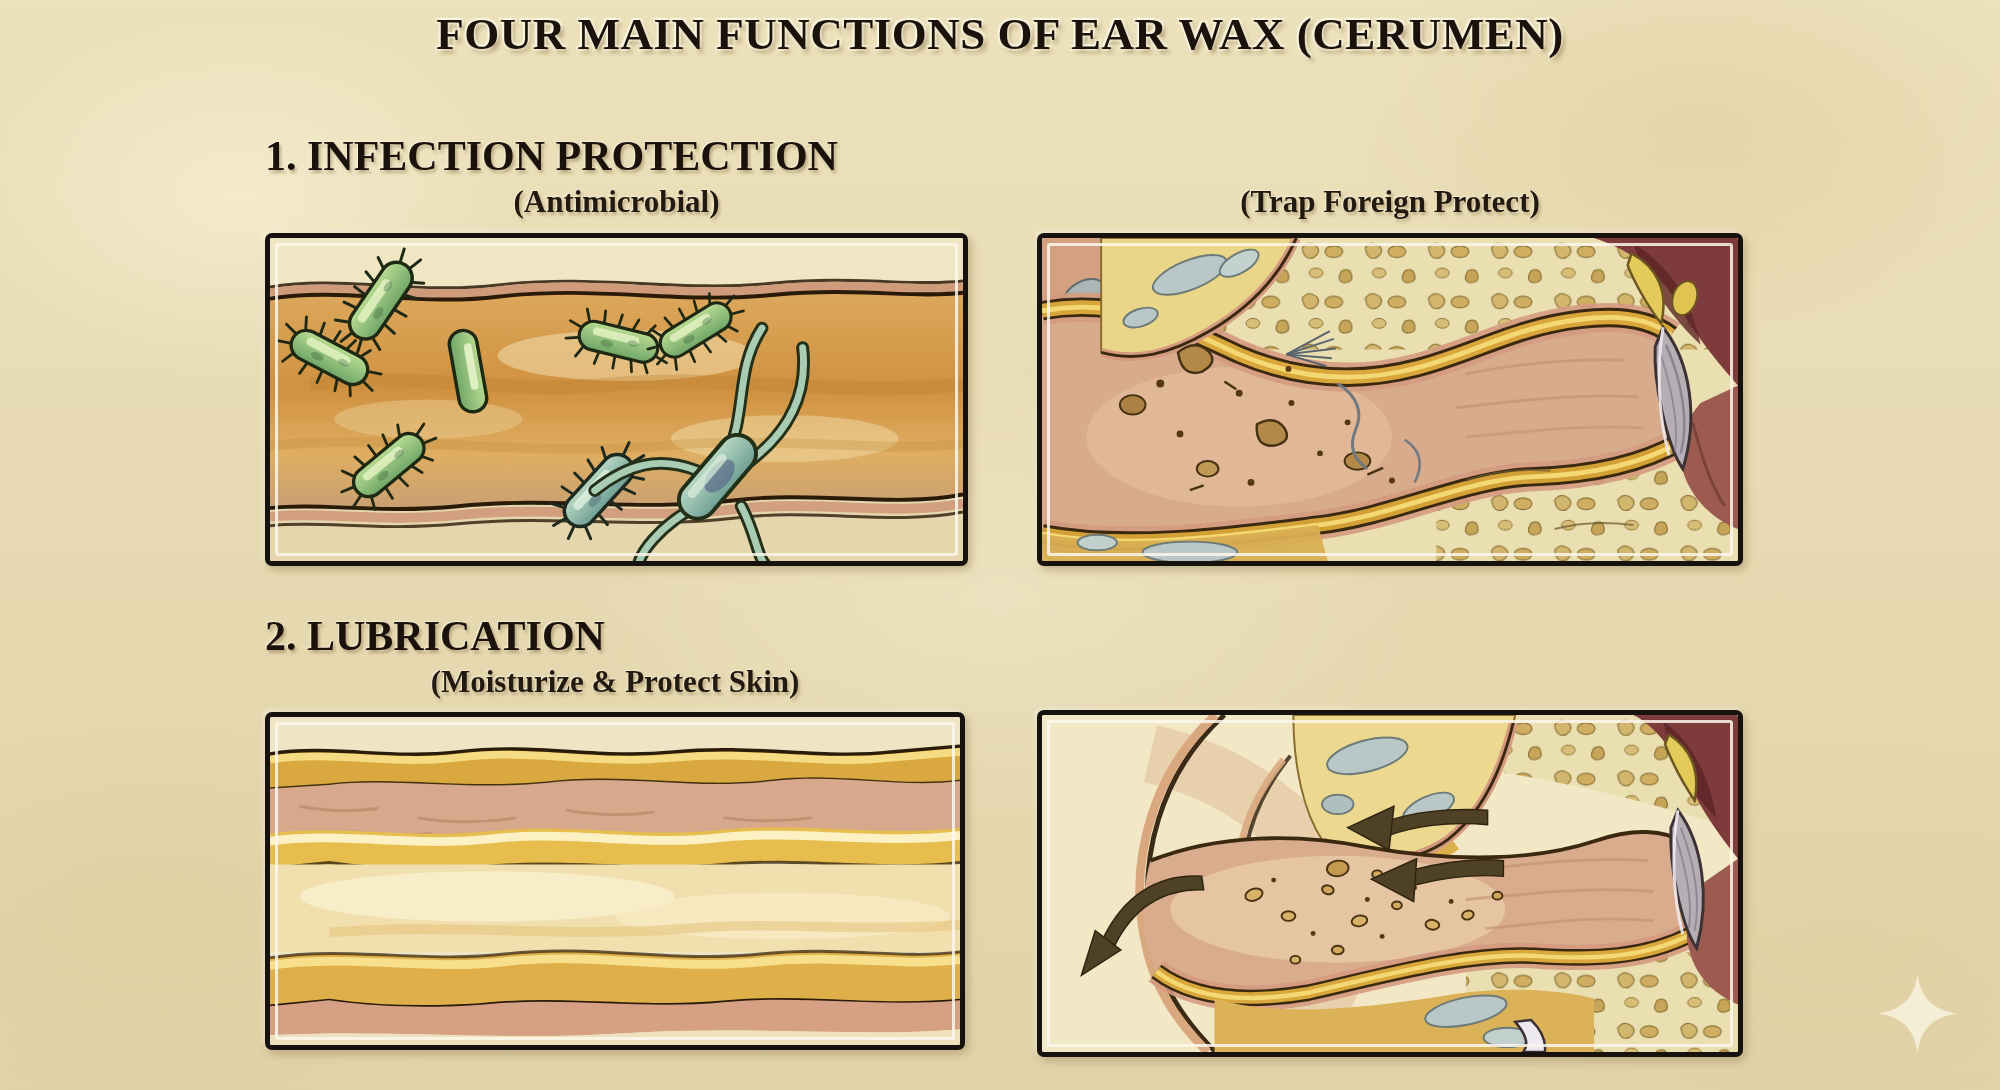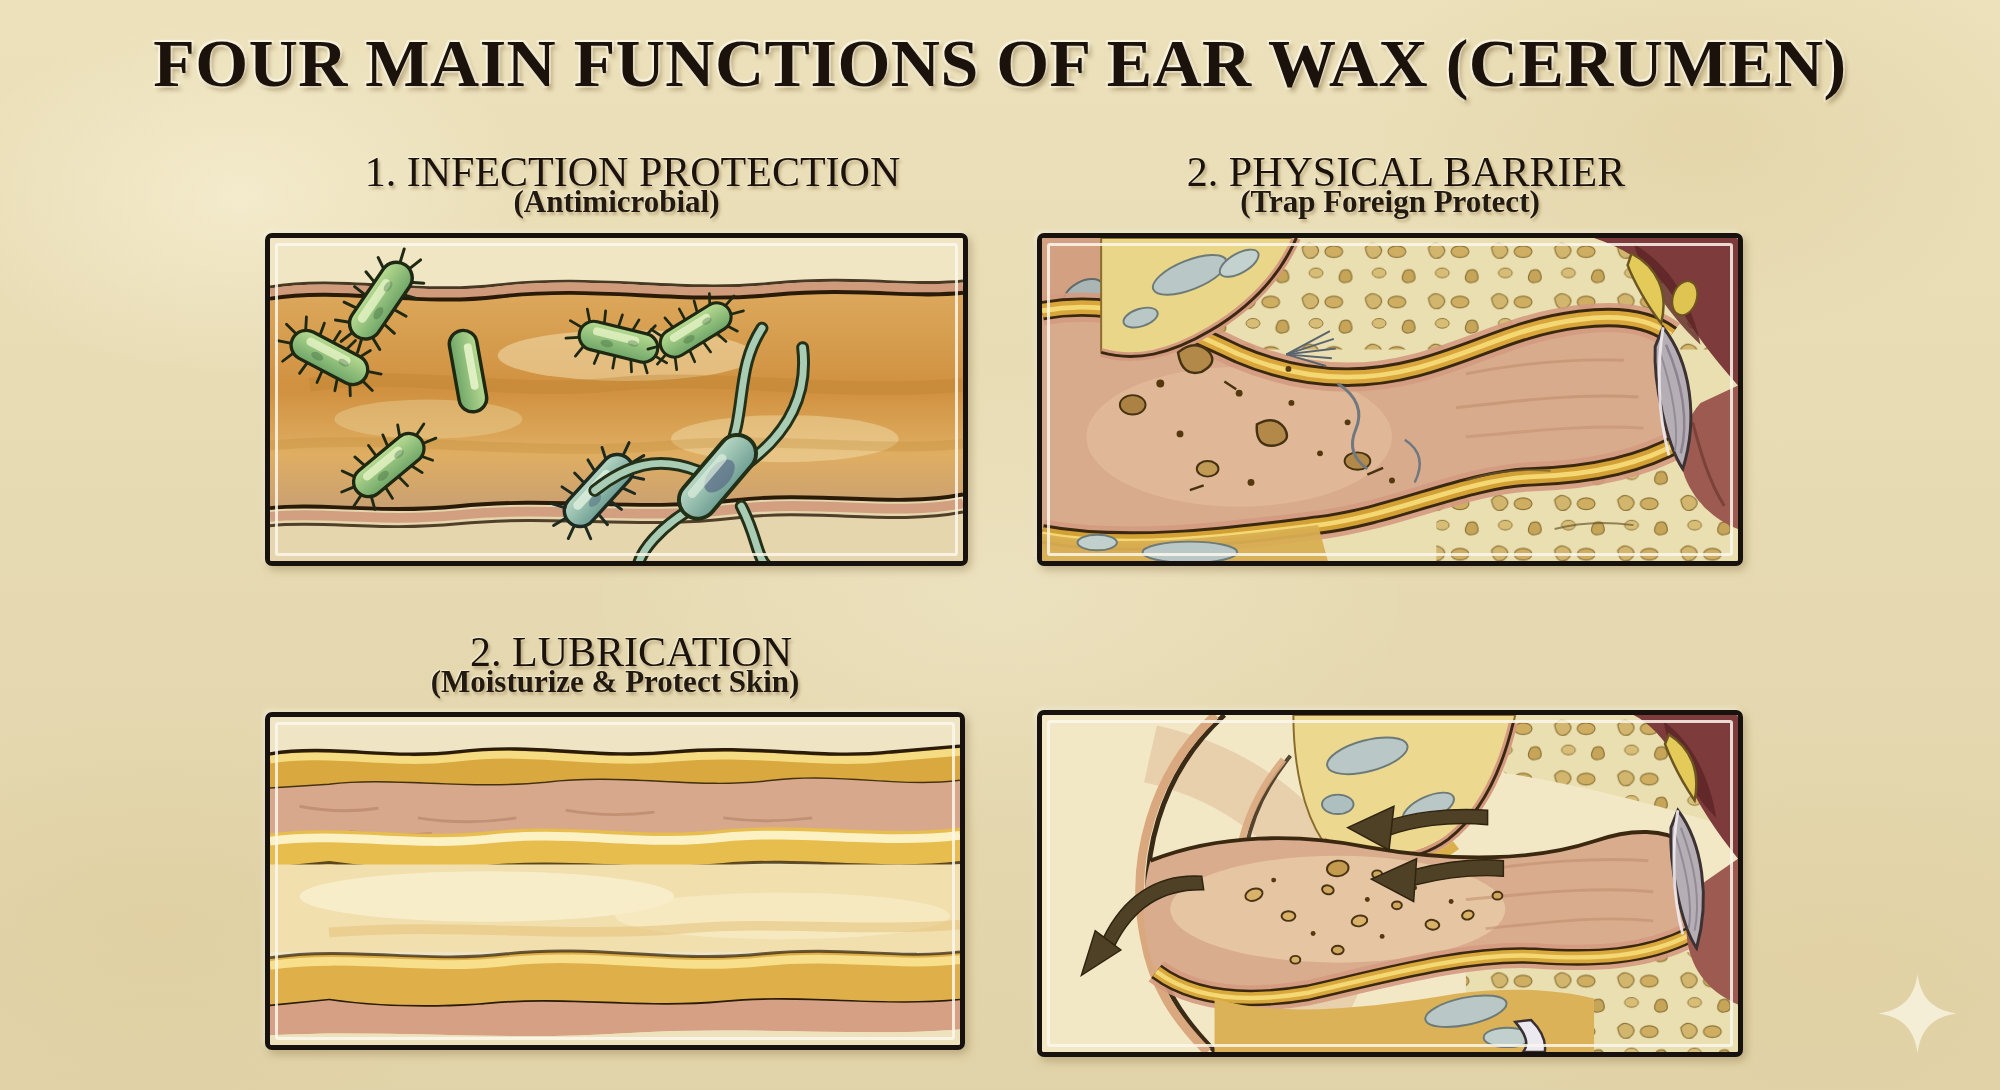--- a/index.html
+++ b/index.html
@@ -10,29 +10,29 @@
     background-image:
       radial-gradient(ellipse 420px 260px at 12% 18%, rgba(255,250,228,.45), transparent 70%),
       radial-gradient(ellipse 500px 300px at 85% 12%, rgba(214,192,138,.30), transparent 70%),
       radial-gradient(ellipse 600px 340px at 50% 55%, rgba(255,250,230,.25), transparent 70%),
       radial-gradient(ellipse 520px 300px at 8% 85%, rgba(216,195,140,.28), transparent 70%),
       radial-gradient(ellipse 560px 320px at 92% 88%, rgba(222,202,150,.30), transparent 70%),
       linear-gradient(to bottom, rgba(236,225,187,0), rgba(205,185,135,.35));
   }
   .canvas{position:relative;width:2000px;height:1090px;}
   .title{
-    position:absolute;left:0;top:24px;width:2000px;margin:0;
-    text-align:center;font-size:68px;font-weight:700;letter-spacing:.5px;
+    position:absolute;left:0;top:8px;width:2000px;margin:0;
+    text-align:center;font-size:45px;font-weight:700;letter-spacing:.5px;
     color:#1b130b;
     text-shadow:-2px -2px 1px rgba(255,251,236,.65), 2px -2px 1px rgba(255,251,236,.55),
                 -2px 2px 1px rgba(255,251,236,.45), 3px 4px 4px rgba(125,100,58,.45);
   }
   .heading{
-    position:absolute;margin:16px;text-align:center;
-    font-size:42px;font-weight:400;color:#1b130b;line-height:1.05;
+    position:absolute;margin:0;
+    font-size:42px;font-weight:700;color:#1b130b;line-height:1.05;
     text-shadow:-1px -1px 1px rgba(255,251,236,.6), 2px 3px 3px rgba(125,100,58,.42);
   }
   .subheading{
     position:absolute;margin:0;text-align:center;
     font-size:31px;font-weight:700;color:#221a10;line-height:1.05;
     text-shadow:-1px -1px 1px rgba(255,251,236,.55), 2px 3px 3px rgba(125,100,58,.38);
   }
   .h-p1{left:265px;top:134px;width:703px;}
   .s-p1{left:265px;top:186px;width:703px;}
   .h-p2{left:1037px;top:134px;width:706px;}
@@ -60,21 +60,20 @@
 </style>
 </head>
 <body>
 
 <div class="canvas">
 
   <h1 class="title">FOUR MAIN FUNCTIONS OF EAR WAX (CERUMEN)</h1>
 
   <h2 class="heading h-p1">1. INFECTION PROTECTION</h2>
   <p class="subheading s-p1">(Antimicrobial)</p>
-  <h2 class="heading h-p2">2. PHYSICAL BARRIER</h2>
   <p class="subheading s-p2">(Trap Foreign Protect)</p>
   <h2 class="heading h-p3">2. LUBRICATION</h2>
   <p class="subheading s-p3">(Moisturize &amp; Protect Skin)</p>
 
   <div class="panel p1">
     <svg viewBox="0 0 700 330" preserveAspectRatio="none">
       <defs>
         <linearGradient id="g1wax" x1="0" y1="0" x2="0" y2="1">
           <stop offset="0" stop-color="#dca85c"></stop>
             <stop offset=".45" stop-color="#d09140"></stop>

